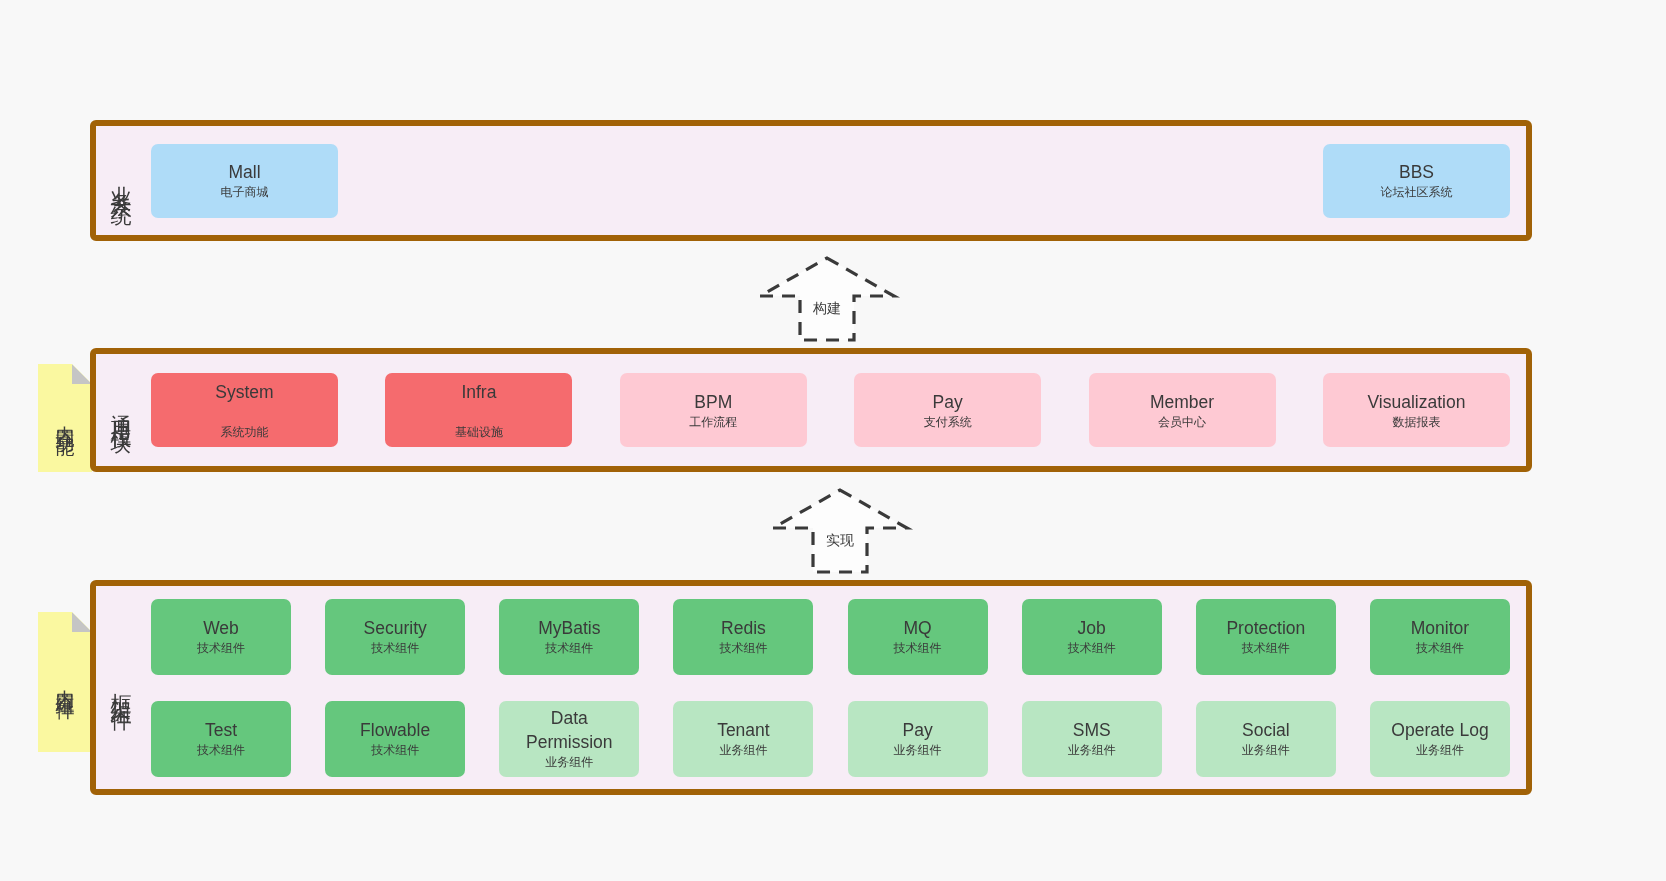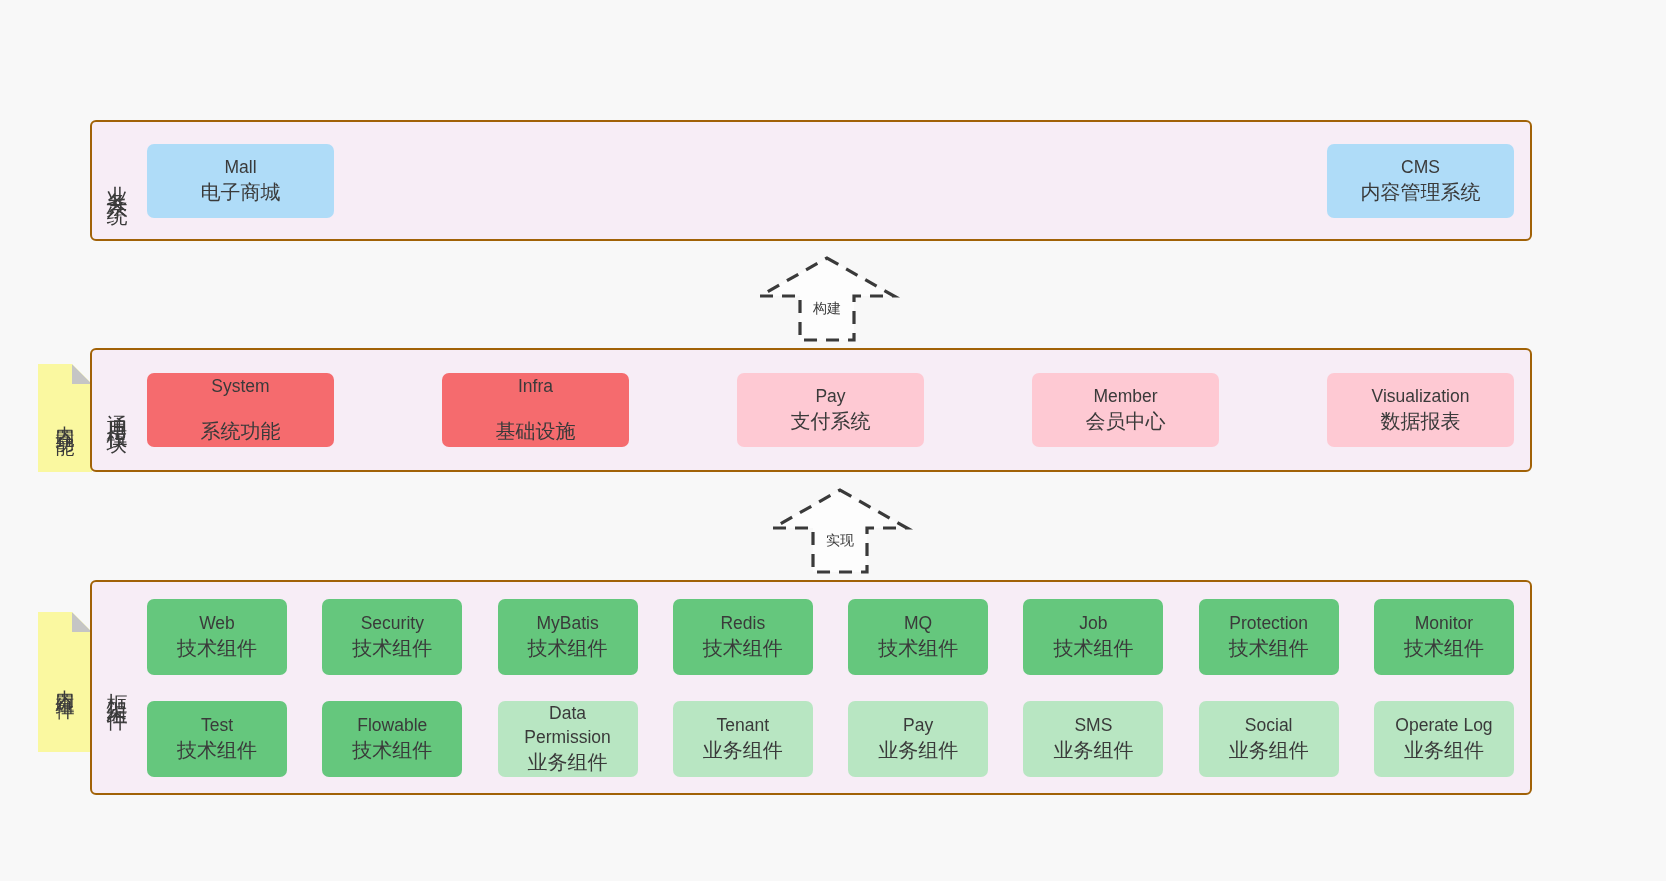--- a/index.html
+++ b/index.html
@@ -11,21 +11,21 @@
     color:#3a3a3a;
     overflow:hidden;
   }
 
   
   .section {
     position:absolute;
     left:90px;
     width:1442px;
     background:#f7edf6;
-    border:2px solid #a16207;
+    border:6px solid #a16207;
     border-radius:6px;
     z-index:2;
   }
   #sec-business  { top:120px; height:121px; }
   #sec-modules   { top:348px; height:124px; }
   #sec-framework { top:580px; height:215px; }
 
   .v-label {
     position:absolute;
     left:11px; top:50%;
@@ -58,21 +58,21 @@
     align-items:center;
     justify-content:center;
     border-radius:7px;
     text-align:center;
     padding:3px 6px;
     line-height:1.38;
   }
   #sec-business .box, #sec-modules .box { width:187px; height:74px; }
   #sec-framework .box { width:140px; height:76px; }
   .box-name { font-size:17.5px; }
-  .box-desc { font-size:20px; }
+  .box-desc { font-size:12px; }
   .blue       { background:#afdcf8; }
   .red        { background:#f56b6e;gap:20px; }
   .pink       { background:#fec9d3; }
   .green      { background:#65c77d; }
   .lightgreen { background:#b8e6c2; }
 
   
   .note {
     position:absolute;
     left:38px;
@@ -153,40 +153,44 @@
 
 <div class="section" id="sec-business">
   <div class="v-label">业务系统</div>
   <div class="rows">
       <div class="box-row">
         <div class="box blue">
           <span class="box-name">Mall</span>
           <span class="box-desc">电子商城</span>
         </div>
         <div class="box blue">
-          <span class="box-name">CMS</span>
-          <span class="box-desc">内容管理系统</span>
+          <span class="box-name">BBS</span>
+          <span class="box-desc">论坛社区系统</span>
         </div>
       </div>
     </div>
 </div>
 
 <div class="section" id="sec-modules">
   <div class="v-label">通用模块</div>
   <div class="rows">
       <div class="box-row">
         <div class="box red">
           <span class="box-name">System</span>
           <span class="box-desc">系统功能</span>
         </div>
         <div class="box red">
           <span class="box-name">Infra</span>
           <span class="box-desc">基础设施</span>
         </div>
         <div class="box pink">
+          <span class="box-name">BPM</span>
+          <span class="box-desc">工作流程</span>
+        </div>
+        <div class="box pink">
           <span class="box-name">Pay</span>
           <span class="box-desc">支付系统</span>
         </div>
         <div class="box pink">
           <span class="box-name">Member</span>
           <span class="box-desc">会员中心</span>
         </div>
         <div class="box pink">
           <span class="box-name">Visualization</span>
           <span class="box-desc">数据报表</span>

